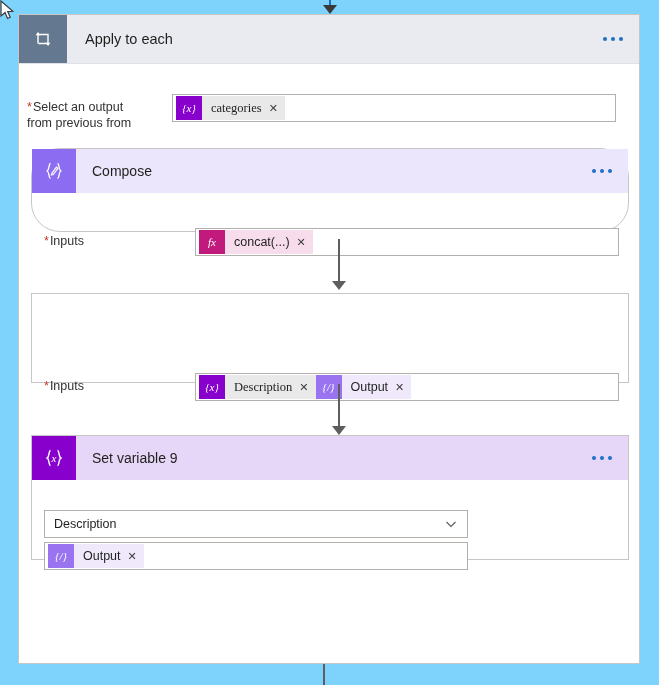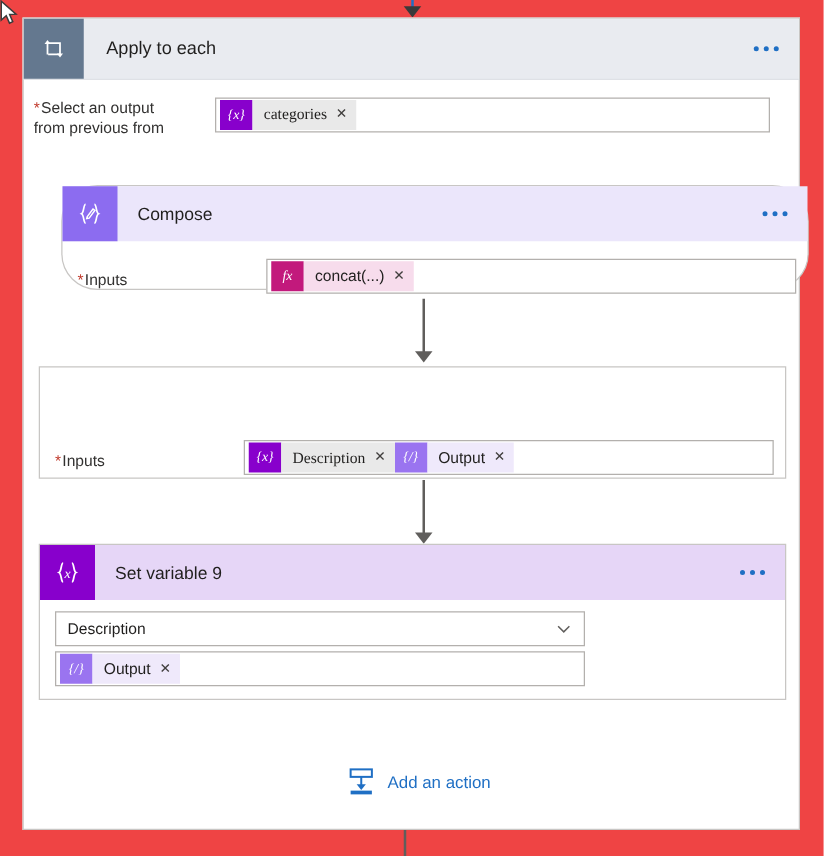--- a/index.html
+++ b/index.html
@@ -5,21 +5,21 @@
   html, body {
     margin: 0;
     padding: 0;
     background: #ffffff;
     font-family: "Liberation Sans", sans-serif;
   }
   #canvas {
     position: relative;
     width: 659px;
     height: 685px;
-    background: #ef4444;
+    background: #7dd3fc;
     overflow: hidden;
   }
 
   
   .conn {
     position: absolute;
     display: flex;
     flex-direction: column;
     align-items: center;
   }
@@ -94,22 +94,23 @@
     display: block;
     width: 4px;
     height: 4px;
     background: #1f6fc4;
     border-radius: 50%;
   }
 
   
   .field-row {
     display: flex;
-    align-items: center;
+    align-items: flex-start;
     padding: 0 0 0 0;
+    margin-top: 21px;
   }
   .field-label {
     font-size: 12.5px;
     color: #323130;
     line-height: 16px;
     padding-top: 5px;
     flex: 0 0 auto;
   }
   .req { color: #c0392b; margin-right: 1px; }
 
@@ -255,21 +256,21 @@
         <div class="token var">
           <span class="badge">{x}</span>
           <span class="body">
             <span>categories</span>
             <span class="x">✕</span>
           </span>
         </div>
       </div>
     </div>
 
-    <div class="action-card" style="left:30px; top:133px; width:598px; height:84px;border-radius:29px;">
+    <div class="action-card" style="left:12px; top:133px; width:598px; height:84px;border-radius:29px;">
       <div class="action-header">
         <div class="action-icon compose">
           <svg width="24" height="24" viewBox="0 0 24 24">
             <path d="M8.5 4.5 C6.6 4.5 7.4 11 5.2 12 C7.4 13 6.6 19.5 8.5 19.5" fill="none" stroke="#ffffff" stroke-width="1.3"></path>
             <path d="M15.5 4.5 C17.4 4.5 16.6 11 18.8 12 C16.6 13 17.4 19.5 15.5 19.5" fill="none" stroke="#ffffff" stroke-width="1.3"></path>
             <path d="M9.8 14.3 L14.4 8.2 L15.9 9.4 L11.3 15.5 L9.4 15.9 Z" fill="none" stroke="#ffffff" stroke-width="1.2"></path>
           </svg>
         </div>
         <div class="action-title">Compose</div>
         <div class="ellipsis">
@@ -362,31 +363,20 @@
             <span class="badge">{/}</span>
             <span class="body">
               <span>Output</span>
               <span class="x">✕</span>
             </span>
           </div>
         </div>
       </div>
     </div>
 
-    <div class="add-action" style="left:258px; top:598px;">
-      <span>
-        <svg width="24" height="24" viewBox="0 0 24 24">
-          <rect x="3.5" y="2.5" width="17" height="6" fill="none" stroke="#1f6fc4" stroke-width="1.6"></rect>
-          <path d="M12 8.5 L12 16.5" stroke="#1f6fc4" stroke-width="1.6" fill="none"></path>
-          <path d="M12 19 L8.3 14.4 L15.7 14.4 Z" fill="#1f6fc4"></path>
-          <rect x="3.5" y="19.5" width="17" height="3" fill="#1f6fc4"></rect>
-        </svg>
-      </span>
-      <span class="label">Add an action</span>
-    </div>
 
   </div>
 
   <div class="conn" style="left:323px; top:664px;">
     <div class="line" style="height:21px;"></div>
   </div>
 
 </div>
 
 </body></html>

